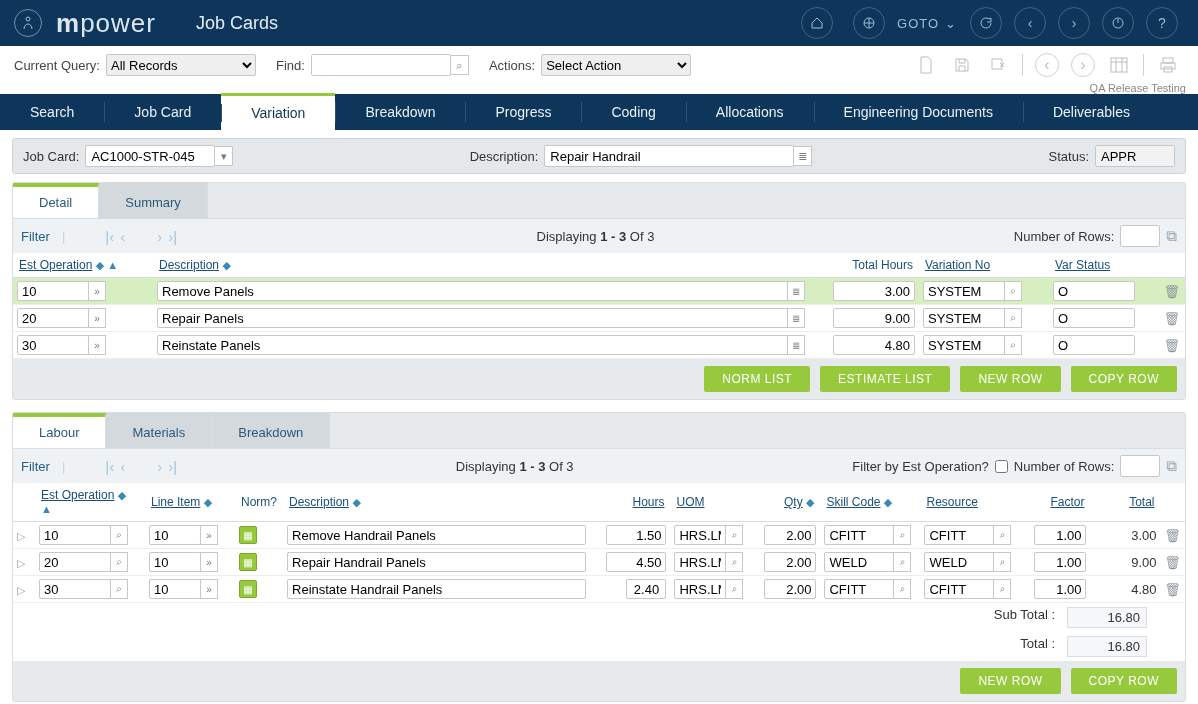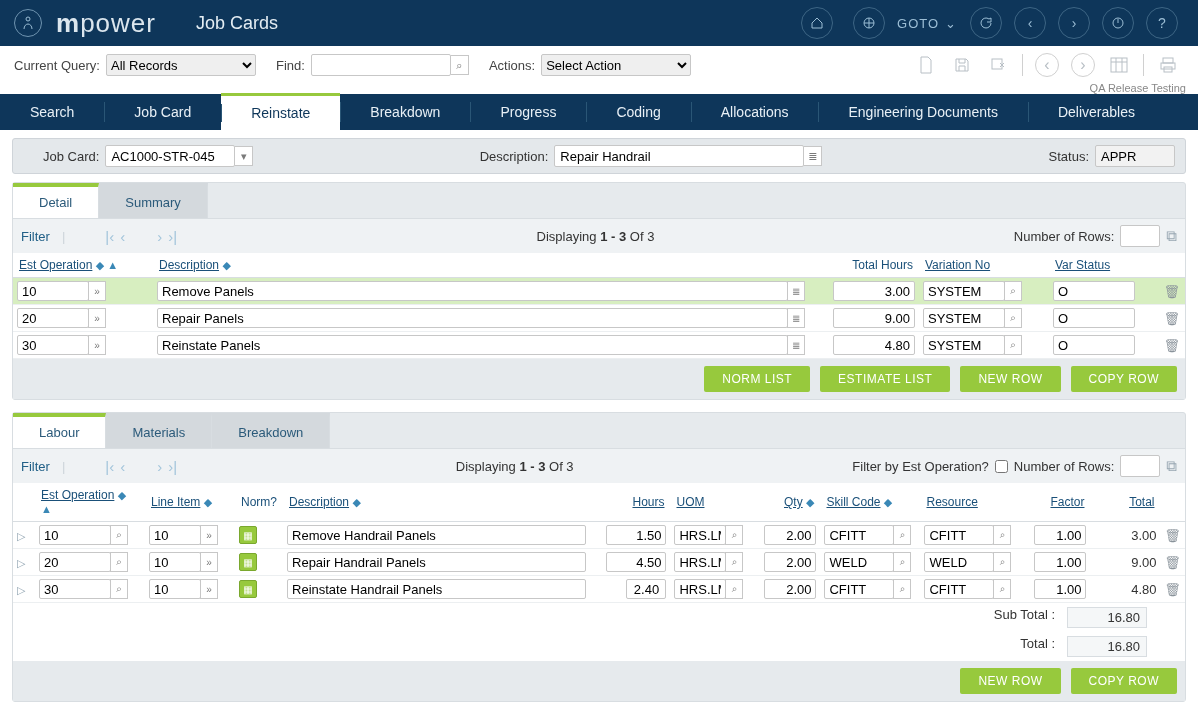--- a/index.html
+++ b/index.html
@@ -29,21 +29,21 @@
 
   
   .maintabs { display:flex; height:36px; background:#0e365a; margin-top:14px; }
   .maintabs .mtab { flex:0 0 auto; padding:0 30px; display:flex; align-items:center; color:#e8f0f6; font-size:14px; cursor:pointer; position:relative; }
   .maintabs .mtab + .mtab::before { content:""; position:absolute; left:0; top:8px; bottom:8px; width:1px; background:#2a5676; }
   .maintabs .mtab.active { background:#fff; color:#0e365a; border-top:3px solid #97c93d; margin-top:-1px; }
 
   
   .headerbar { display:flex; align-items:center; background:#e4e8eb; border:1px solid #cfd4d9; margin:8px 12px; padding:6px 10px; gap:10px; border-radius:3px; }
   .headerbar label { font-size:13px; color:#333; }
-  .fld { display:flex; align-items:center;margin-left:20px; }
+  .fld { display:flex; align-items:center; }
   input.ui { height:22px; border:1px solid #c7c7c7; border-radius:2px; padding:0 5px; font-size:13px; background:#fff; }
   input.ro { background:#f2f2f2; }
   .ctrlicn { width:18px; height:20px; border:1px solid #c7c7c7; border-left:0; display:flex; align-items:center; justify-content:center; font-size:11px; color:#7a7a7a; cursor:pointer; background:#fff; }
   .hspace { flex:1; }
 
   
   .section { margin:0 12px 12px 12px; border:1px solid #d8dde1; border-radius:3px; background:#e6eaed; }
   .subtabs { display:flex; border-bottom:1px solid #d8dde1; }
   .subtabs .stab { padding:8px 26px; font-size:13px; color:#2b5a7a; cursor:pointer; border-right:1px solid #d8dde1; border-top:4px solid transparent; background:#d4d9dd; }
   .subtabs .stab.active { background:#fff; border-top:4px solid #97c93d; }
@@ -175,21 +175,21 @@
         <rect x="2" y="6" width="14" height="6" fill="none" stroke="currentColor"></rect>
         <rect x="5" y="10" width="8" height="5" fill="none" stroke="currentColor"></rect>
       </svg>
     </div>
   <div class="qa-note">QA Release Testing</div>
 </div>
 
 <div class="maintabs" id="maintabs">
     <div class="mtab">Search</div>
     <div class="mtab">Job Card</div>
-    <div class="mtab active">Reinstate</div>
+    <div class="mtab active">Variation</div>
     <div class="mtab">Breakdown</div>
     <div class="mtab">Progress</div>
     <div class="mtab">Coding</div>
     <div class="mtab">Allocations</div>
     <div class="mtab">Engineering Documents</div>
     <div class="mtab">Deliverables</div>
   </div>
 
 <div class="headerbar">
   <div class="fld">

